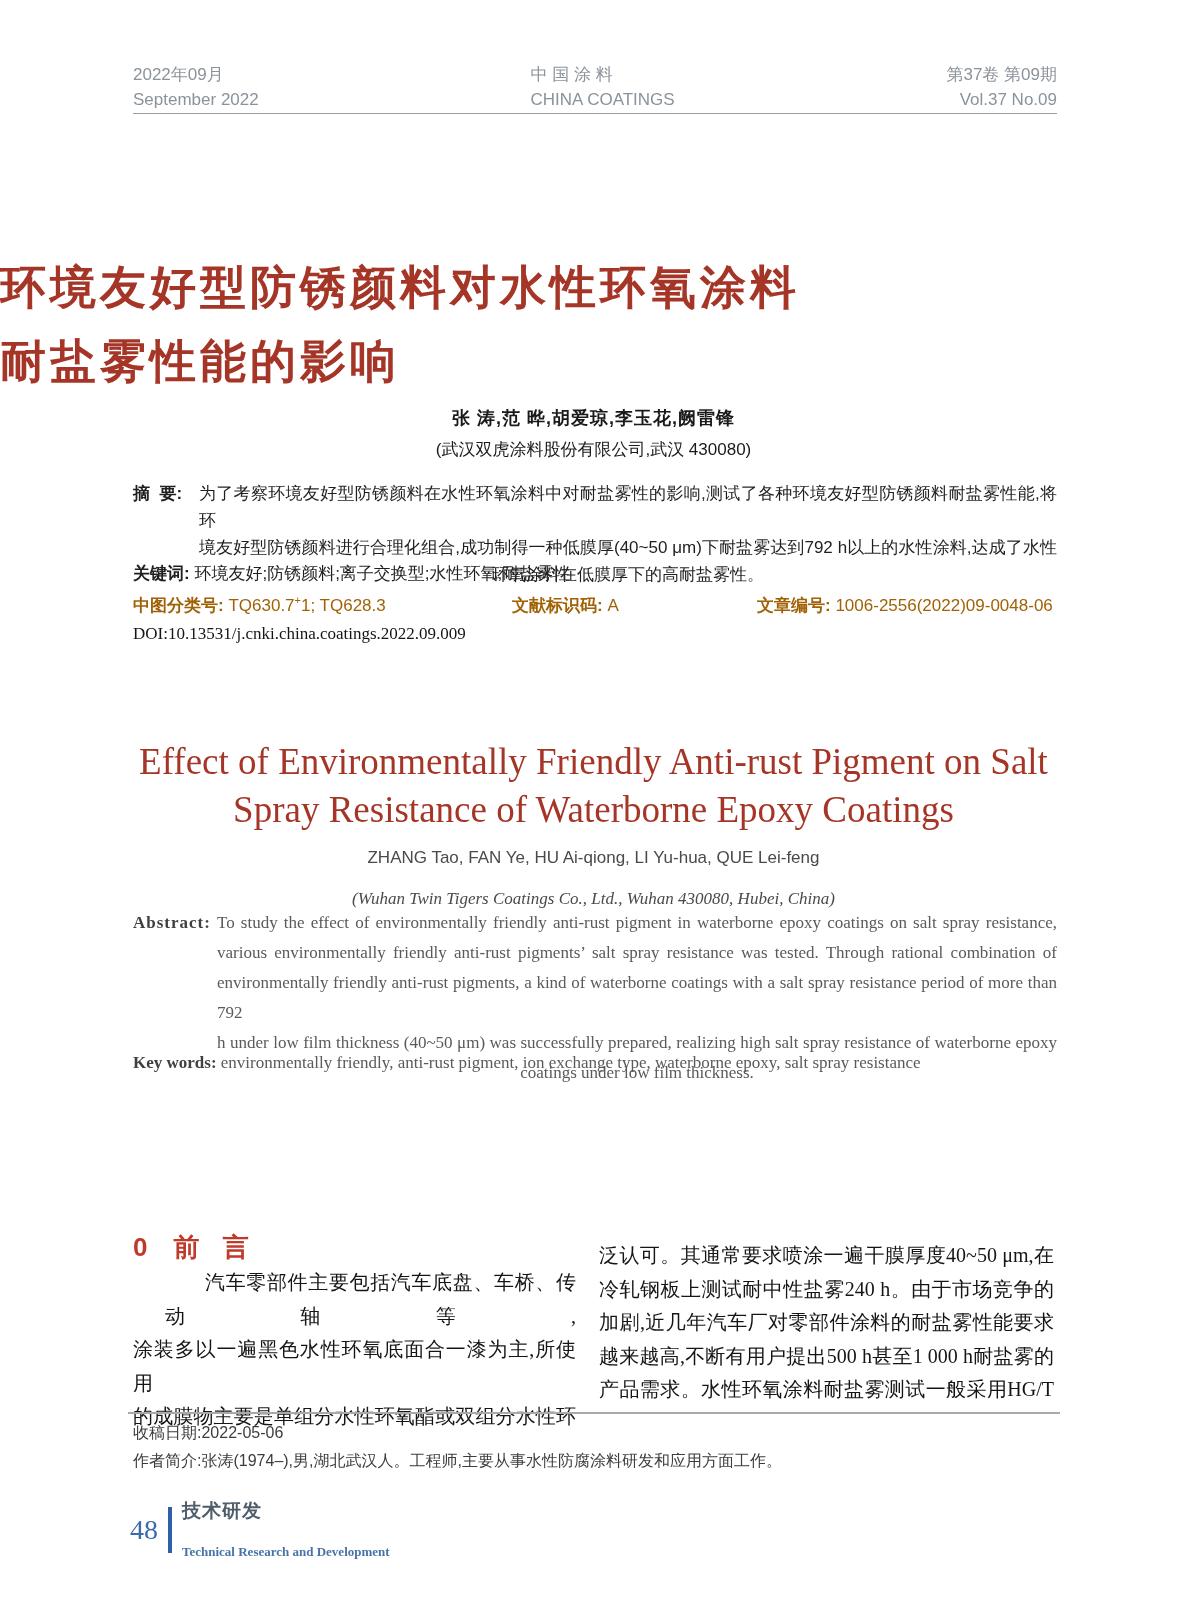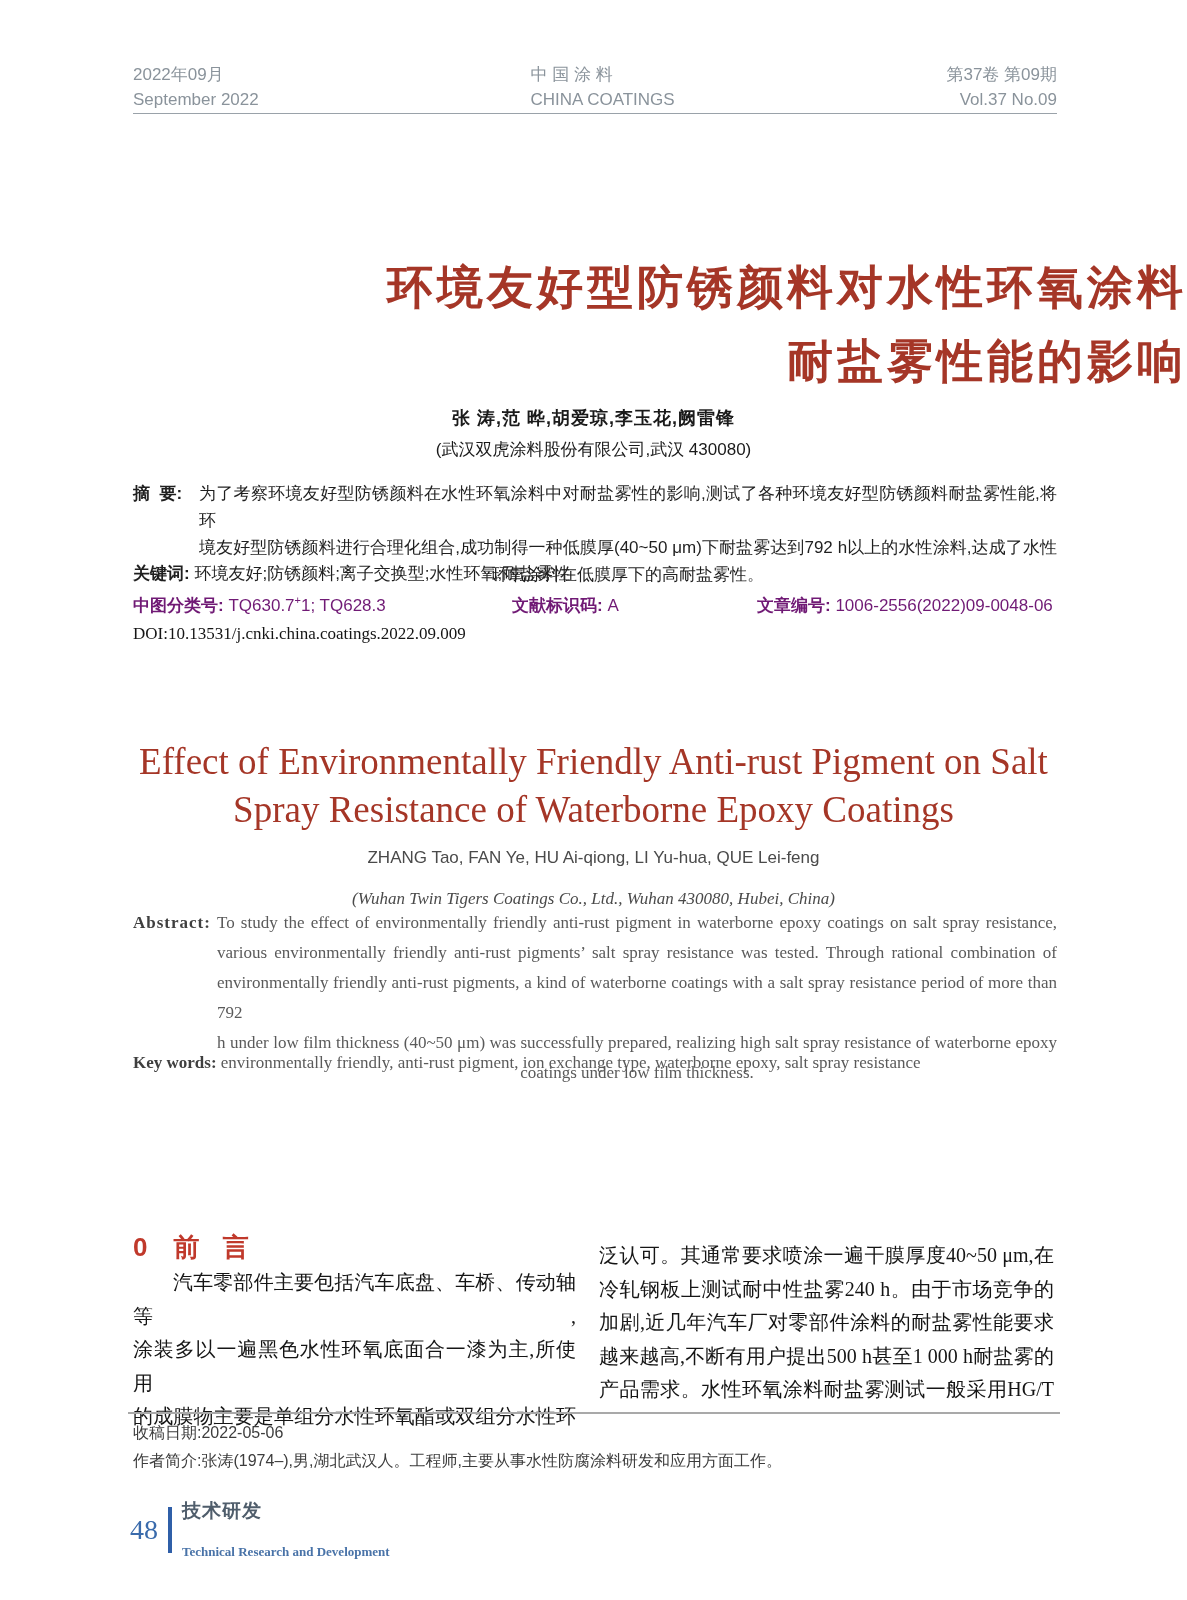--- a/index.html
+++ b/index.html
@@ -17,21 +17,21 @@
   .header-col.center { text-align:left; }
   .header-col.right  { text-align:right; }
   .header-rule {
     position:absolute; top:113px; left:133px; width:924px; height:1px;
     background:#9aa2a9;
   }
 
   
   .title-cn {
     position:absolute; top:250px; left:0; width:100%;
-    text-align:right; color:#a53627; font-weight:bold;
+    text-align:left; color:#a53627; font-weight:bold;
     font-size:46px; line-height:74px; letter-spacing:4px;
   }
   .authors-cn {
     position:absolute; top:406px; left:0; width:100%; text-align:center;
     font-size:18px; font-weight:bold; color:#1a1a1a; letter-spacing:1px;
   }
   .affil-cn {
     position:absolute; top:438px; left:0; width:100%; text-align:center;
     font-size:17px; color:#1a1a1a;
   }
@@ -47,21 +47,21 @@
   .jl-last { text-align:center; }
 
   .keywords-cn {
     position:absolute; top:562px; left:133px; width:924px;
     font-size:17px; color:#1f1f1f;
   }
   .keywords-cn .label { font-weight:bold; }
 
   .meta-row {
     position:absolute; top:594px; left:133px; width:924px; height:24px;
-    font-size:17px; color:#701a75;
+    font-size:17px; color:#a16207;
   }
   .meta-item { position:absolute; top:0; white-space:nowrap; }
   .meta-item .label { font-weight:bold; }
   .meta-clc  { left:0; }
   .meta-doc  { left:379px; }
   .meta-num  { left:624px; }
   .meta-clc sup { font-size:11px; }
 
   .doi {
     position:absolute; top:624px; left:133px;
@@ -108,21 +108,21 @@
   }
   .section-heading .num { margin-right:26px; }
   .section-heading .stitle { white-space:pre; word-spacing:16px; }
 
   .body-col {
     position:absolute; font-family:"Liberation Serif", serif;
     font-size:20px; line-height:33.5px; color:#151515;
   }
   .col-left  { top:1266px; left:133px; width:443px; }
   .col-right { top:1239px; left:599px; width:455px; }
-  .indent { text-indent:2em; }
+  .indent { text-indent:2em;margin-left:32px; }
 
   
   .footer-rule {
     position:absolute; top:1412px; left:128px; width:932px; height:2px;
     background:#a9a9a9;
   }
   .received, .bio {
     position:absolute; left:133px; font-size:16px; color:#3d3d3d;
   }
   .received { top:1423px; }

